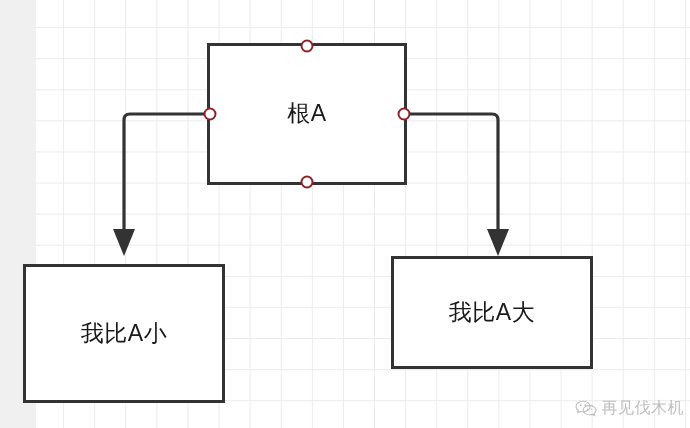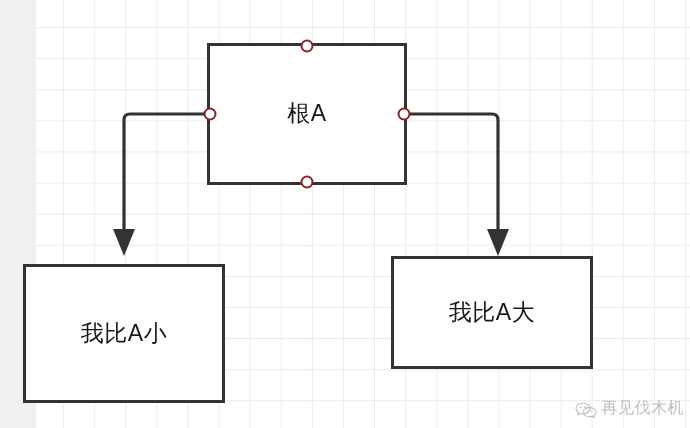--- a/index.html
+++ b/index.html
@@ -118,21 +118,21 @@
   .anchor-bottom { left: 50%; top: 100%; transform: translate(-50%, -50%); }
   .anchor-left   { left: 0;   top: 50%;  transform: translate(-50%, -50%); }
   .anchor-right  { left: 100%;top: 50%;  transform: translate(-50%, -50%); }
 
   
   #watermark {
     position: absolute;
     right: 6px;
     bottom: 9px;
     display: flex;
-    align-items: flex-end;
+    align-items: center;
     gap: 5px;
     opacity: 0.55;
     user-select: none;
   }
   #watermark .wm-text {
     font-size: 16px;
     color: #8a8a8a;
     letter-spacing: 0.5px;
     white-space: nowrap;
   }

